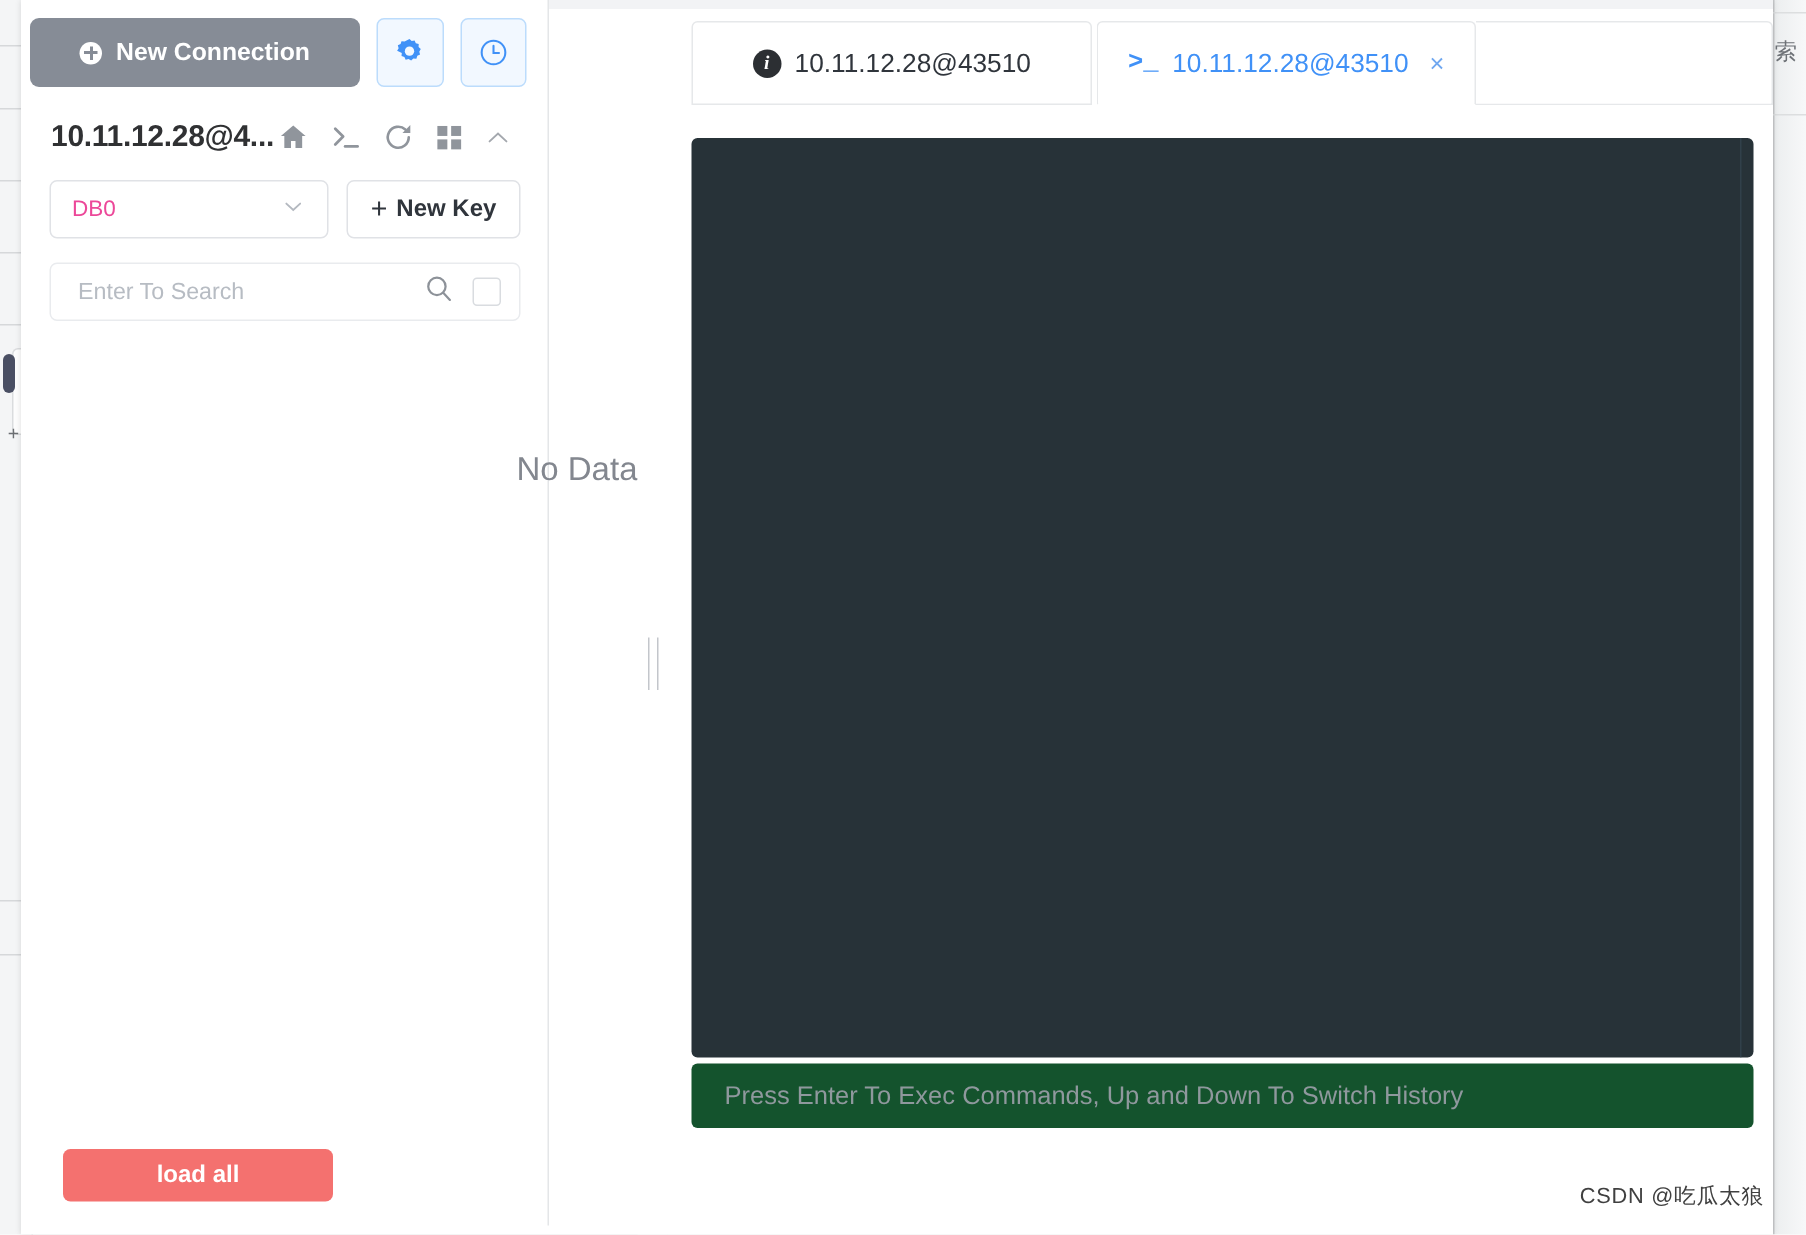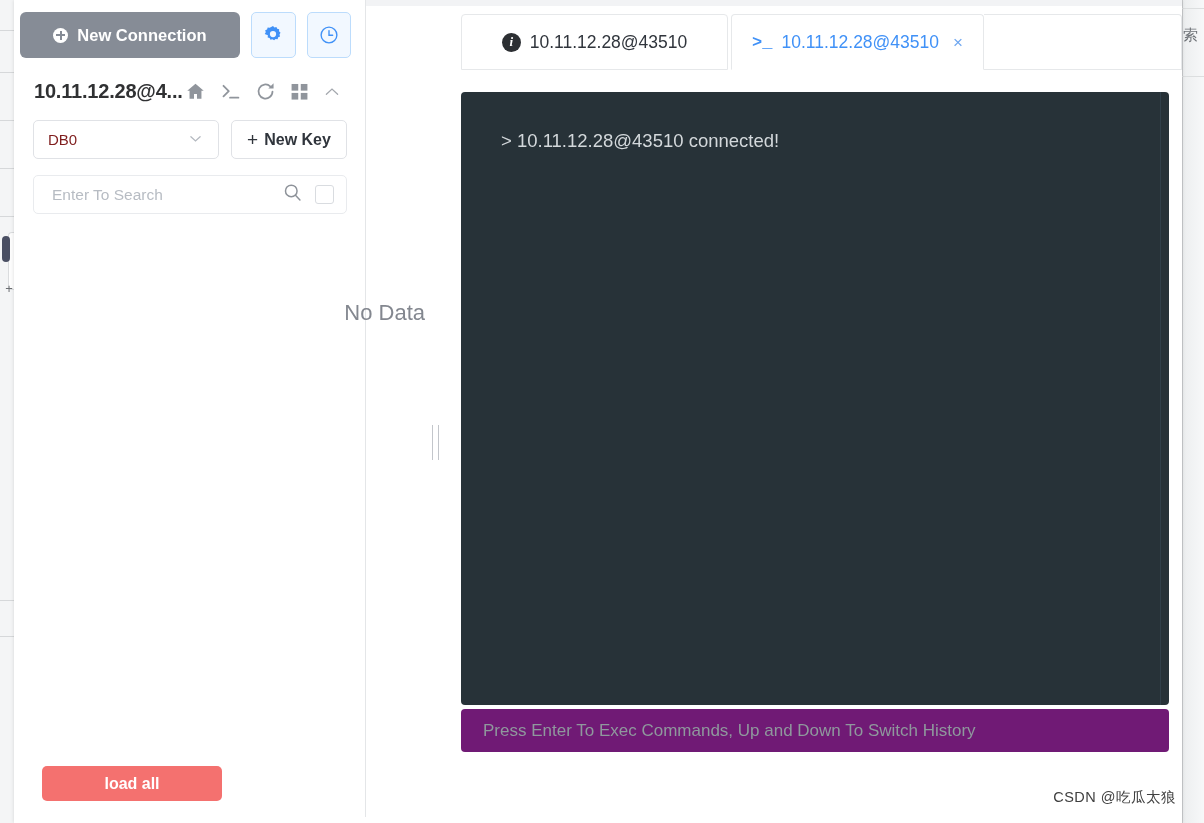--- a/index.html
+++ b/index.html
@@ -186,21 +186,21 @@
   }
   .db-select {
     width: 186px; height: 39px;
     border: 1px solid #e0e2e6;
     border-radius: 5px;
     background: #ffffff;
     display: flex;
     align-items: center;
     padding: 0 14px;
     font-size: 15px;
-    color: #7f1d1d;
+    color: #ec4899;
     cursor: pointer;
   }
   .db-select .chev { margin-left: auto; }
   .btn-new-key {
     flex: 1;
     height: 39px;
     border: 1px solid #e0e2e6;
     border-radius: 5px;
     background: #ffffff;
     display: flex;
@@ -408,21 +408,21 @@
   }
   .terminal-scroll {
     position: absolute;
     right: 8px; top: 0;
     width: 1px; height: 613px;
     background: #31404a;
   }
   .terminal-footer {
     margin-top: 4px;
     height: 43px;
-    background: #701a75;
+    background: #14532d;
     border-radius: 4px;
     display: flex;
     align-items: center;
     padding-left: 22px;
     font-size: 17px;
     color: #8f989d;
   }
 
   
   .watermark {
@@ -572,21 +572,20 @@
         <div class="tab active">
           <span class="prompt-glyph">&gt;_</span>
           <span>10.11.12.28@43510</span>
           <span class="tab-close">×</span>
         </div>
         <div class="tab-rest"></div>
       </div>
 
       <div class="terminal-wrap">
         <div class="terminal-body">
-          <div class="terminal-line">&gt; 10.11.12.28@43510 connected!</div>
           <div class="terminal-scroll"></div>
         </div>
         <div class="terminal-footer">
           <span>Press Enter To Exec Commands, Up and Down To Switch History</span>
         </div>
       </div>
 
     </div>
   </div>
 

